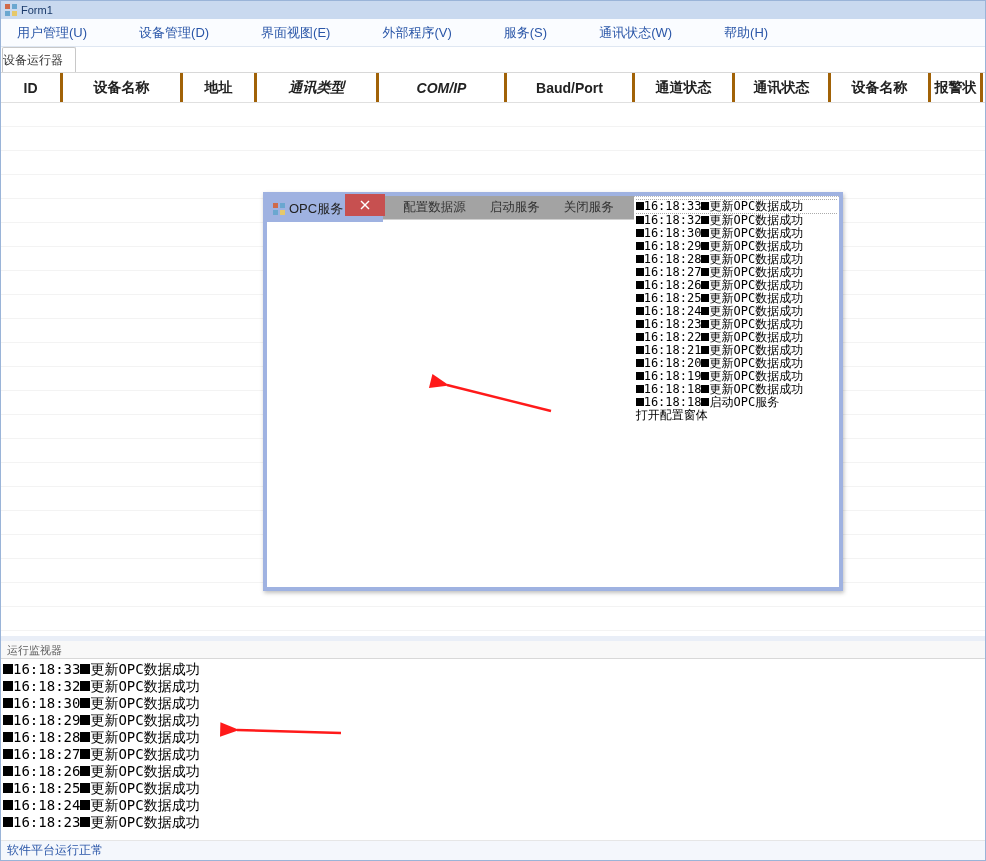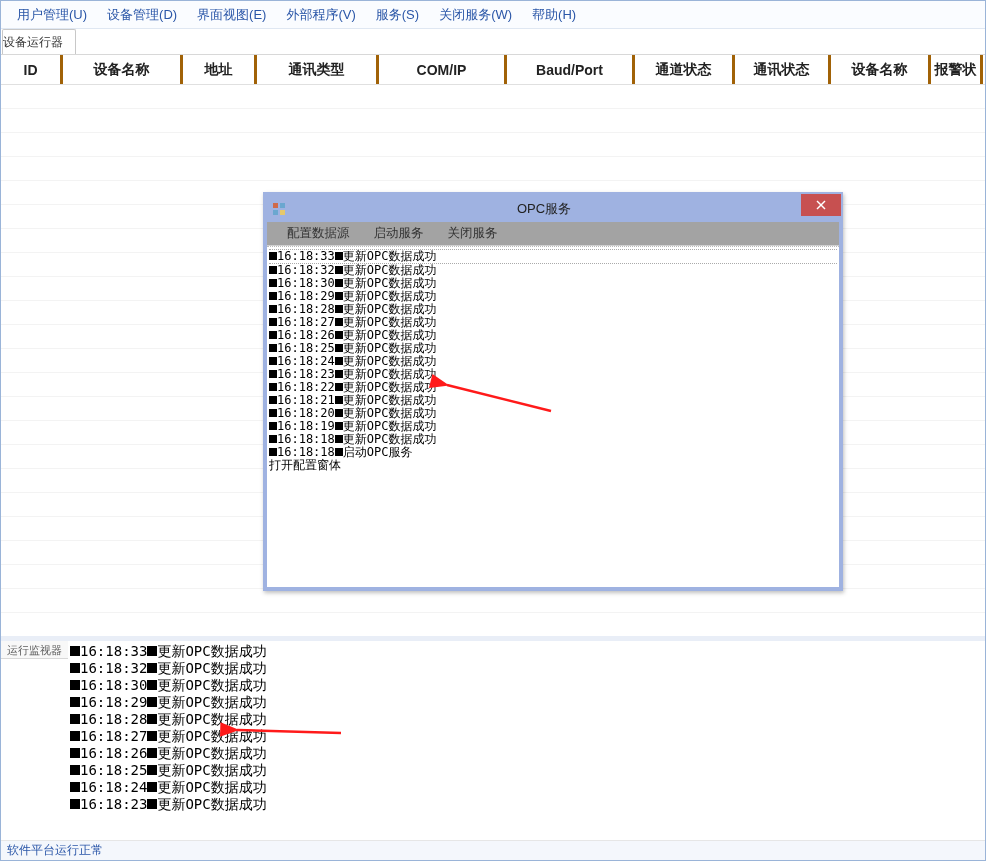--- a/index.html
+++ b/index.html
@@ -4,56 +4,56 @@
 <style>
   * { box-sizing: border-box; margin: 0; padding: 0; }
   body { font-family: "Microsoft YaHei", "SimSun", Tahoma, sans-serif; font-size: 12px; background: #f0f0f0; width: 986px; height: 861px; overflow: hidden; position: relative; }
 
   
   .main-window { width: 986px; height: 861px; background: #fff; border: 1px solid #9ab4d8; display: flex; flex-direction: column; position: relative; }
   .title-bar { height: 18px; background: #c9d9ef; display: flex; align-items: center; padding-left: 4px; color: #1a3a6a; font-size: 11px; }
   .app-icon { width: 12px; height: 12px; margin-right: 4px; display: inline-flex; }
   .app-icon svg { width: 12px; height: 12px; }
 
-  .menu-bar { height: 28px; background: #fafcff; border-bottom: 1px solid #dfe7f2; display: flex; align-items: center; padding: 0 6px; color: #2a56a8; font-size: 13px; }
+  .menu-bar { height: 28px; background: #fafcff; border-bottom: 1px solid #dfe7f2; display: flex; align-items: center; padding: 0 6px; color: #2a56a8; font-size: 13px; gap: 32px; }
   .menu-item { padding: 4px 10px; cursor: pointer; }
 
   .tab-strip { height: 26px; background: #fff; border-bottom: 1px solid #d8d8d8; display: flex; align-items: flex-end; padding-left: 1px; }
   .tab-strip .tab { height: 25px; padding: 4px 12px 0 0; border: 1px solid #c8c8c8; border-bottom: none; background: #fff; font-size: 12px; color: #333; border-radius: 2px 2px 0 0; }
 
   
   .grid-area { flex: 1 1 auto; background: #fff; position: relative; overflow: hidden; }
   .grid-header { display: flex; height: 30px; border-bottom: 1px solid #e0e0e0; }
   .grid-header .col { border-right: 3px solid #a16207; display: flex; align-items: center; justify-content: center; font-weight: bold; font-size: 14px; color: #222; background: #fff; }
   .grid-body { position: absolute; top: 30px; left: 0; right: 0; bottom: 0; background: repeating-linear-gradient(to bottom, transparent 0, transparent 23px, #f3f3f3 23px, #f3f3f3 24px); }
 
   
   .c-id    { width: 62px; }
   .c-name  { width: 120px; }
   .c-addr  { width: 74px; }
-  .c-comm  { width: 122px; }
-  .c-comip { width: 128px; }
+  .c-comm  { width: 122px; font-style: italic; }
+  .c-comip { width: 128px; font-style: italic; }
   .c-baud  { width: 128px; }
   .c-chan  { width: 100px; }
   .c-cstat { width: 96px; }
   .c-dstat { width: 100px; }
   .c-alarm { width:  52px; }
 
   
-  .bottom-panel { border-top: 5px solid #e9eef7; height: 204px; display: flex; flex-direction: row; }
+  .bottom-panel { border-top: 5px solid #e9eef7; height: 204px; display: flex; flex-direction: column; }
   .monitor-label { height: 18px; border-bottom: 1px solid #d8d8d8; background: #f8f8f8; color: #606060; font-size: 11px; padding: 2px 6px; }
   .monitor-log { flex: 1 1 auto; background: #fff; padding: 2px 0 2px 2px; font-family: "SimSun", monospace; font-size: 14px; line-height: 17px; overflow: hidden; position: relative; }
   .monitor-log .row { white-space: pre; }
   .blk { display: inline-block; width: 10px; height: 10px; background: #000; vertical-align: middle; margin-top: -2px; }
 
   
   .status-bar { height: 20px; background: #f4f7fc; color: #2a56a8; border-top: 1px solid #e6e6e6; display: flex; align-items: center; padding-left: 6px; font-size: 12px; }
 
   
-  .dialog { position: absolute; top: 191px; left: 262px; width: 580px; height: 399px; background: #fff; border: 4px solid #9fb2e1; box-shadow: 1px 2px 4px rgba(0,0,0,0.25); display: flex; flex-direction: column; }
+  .dialog { position: absolute; top: 191px; left: 262px; width: 580px; height: 399px; background: #fff; border: 4px solid #9fb2e1; box-shadow: 1px 2px 4px rgba(0,0,0,0.25); display: flex; flex-direction: row; }
   .dialog-title { height: 26px; background: #9fb2e1; display: flex; align-items: center; position: relative; }
   .dialog-title .app-icon { margin-left: 6px; }
   .dialog-title .title-text { flex: 1 1 auto; text-align: center; color: #222; font-size: 13px; padding-right: 40px; }
   .dialog-close { position: absolute; top: -2px; right: -2px; width: 40px; height: 22px; background: #c75050; display: flex; align-items: center; justify-content: center; cursor: pointer; }
   .dialog-close svg { width: 10px; height: 10px; }
 
   .dialog-menu { height: 24px; background: #a3a3a3; border-bottom: 1px solid #d0d0d0; display: flex; align-items: center; padding: 0 8px; font-size: 12.5px; color: #333; }
   .dialog-menu-item { padding: 3px 12px; cursor: pointer; }
 
   .dialog-log { flex: 1 1 auto; background: #fff; padding: 2px; font-family: "SimSun", monospace; font-size: 12px; line-height: 13px; border-top: 1px dotted #bbb; overflow: hidden; }
@@ -63,28 +63,39 @@
   
   .arrow { position: absolute; }
   .arrow svg { overflow: visible; }
 
 </style>
 </head>
 <body>
 
 <div class="main-window">
 
+  <div class="title-bar">
+    <span class="app-icon">
+      <svg viewBox="0 0 12 12">
+          <rect x="0" y="0" width="5" height="5" fill="#d06a4a"></rect>
+          <rect x="7" y="0" width="5" height="5" fill="#6aa7d0"></rect>
+          <rect x="0" y="7" width="5" height="5" fill="#6aa7d0"></rect>
+          <rect x="7" y="7" width="5" height="5" fill="#e6c86a"></rect>
+        </svg>
+    </span>
+    <span>Form1</span>
+  </div>
 
   <div class="menu-bar">
     <span class="menu-item">用户管理(U)</span>
     <span class="menu-item">设备管理(D)</span>
     <span class="menu-item">界面视图(E)</span>
     <span class="menu-item">外部程序(V)</span>
     <span class="menu-item">服务(S)</span>
-    <span class="menu-item">关闭服务(W)</span>
+    <span class="menu-item">通讯状态(W)</span>
     <span class="menu-item">帮助(H)</span>
   </div>
 
   <div class="tab-strip">
     <div class="tab">设备运行器</div>
   </div>
 
   <div class="grid-area">
     <div class="grid-header">
       <div class="col c-id">ID</div>

